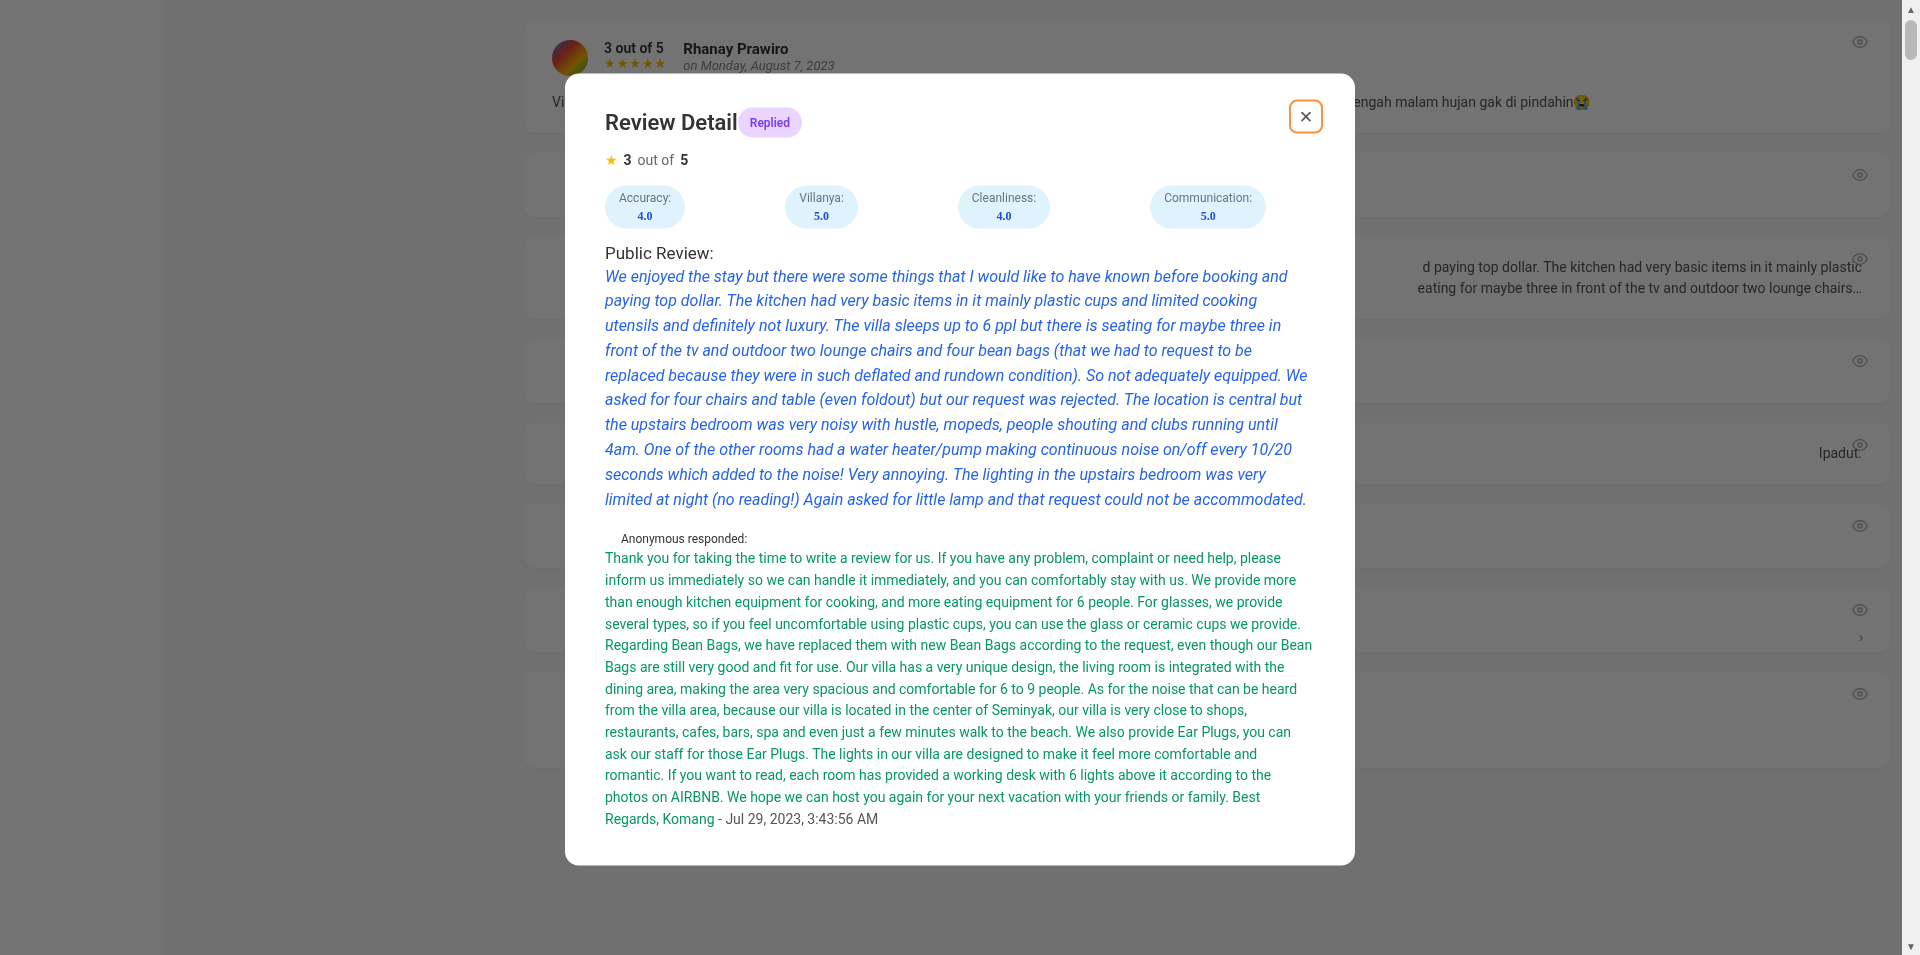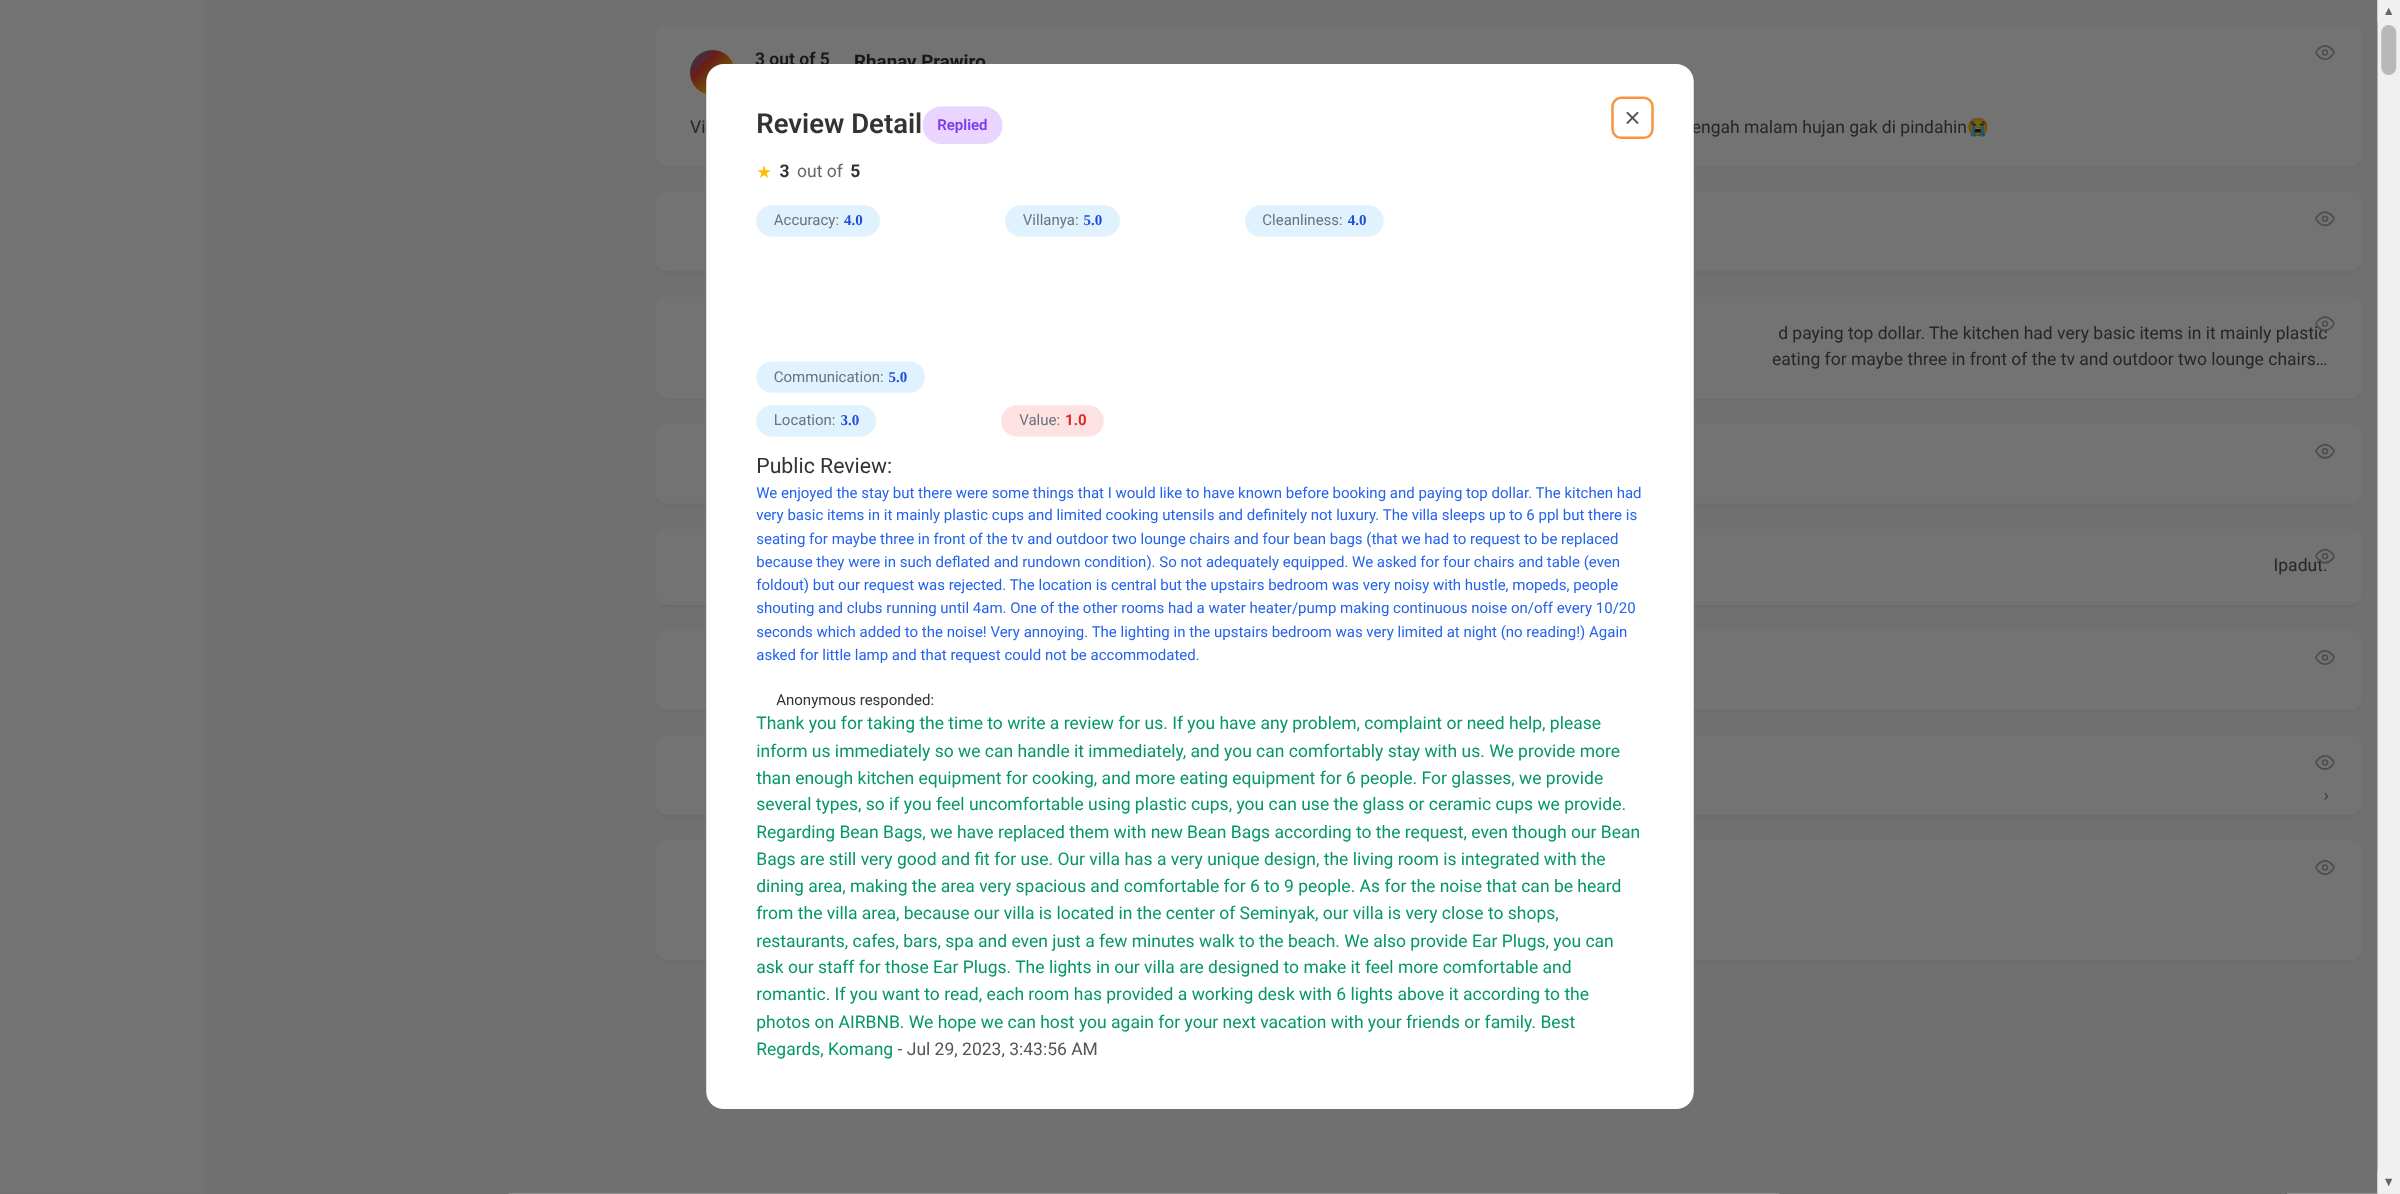--- a/index.html
+++ b/index.html
@@ -99,30 +99,30 @@
       font-size:18px; color:#555;
     }
     .rating-row { display:flex; align-items:center; gap:6px; margin-bottom:18px; }
     .star-icon { color:#fbbc05; font-size:14px; }
     .rating-num { font-weight:700; color:#333; font-size:14px;}
     .rating-text { color:#666; font-size:14px; }
     .badges-row { display:flex; gap: 100px; margin-bottom: 10px; flex-wrap:wrap;}
     .badges-row.second { gap: 100px; }
     .score-badge {
       padding: 5px 14px; border-radius:999px; font-size:12px;
-      display:inline-flex; align-items:center; gap:4px;
+      display:inline-flex; align-items:center; gap:4px;flex-direction:column;
     }
     .score-badge .label { color:#6b7280; }
     .score-badge .val { font-weight:700; }
     .badge-blue { background:#e0f2fe; }
     .badge-blue .val { color:#1d4ed8;font-family:Liberation Serif, serif; }
     .badge-red { background:#fee2e2; }
     .badge-red .val { color:#dc2626; }
     .public-label { color:#333; font-size:17px; margin-top:14px; }
-    .review-body { color:#2563eb; font-size:12px; line-height:1.55; margin-top:2px; }
+    .review-body { color:#2563eb; font-size:16px; line-height:1.55; margin-top:2px;font-style:italic; }
     .responded-label { color:#333; font-size:12px; margin-top:20px;margin-left:16px;}
     .response-body { color:#059669; font-size:14px; line-height:1.55; margin-top:2px;}
     .response-date { color:#555; }
   </style>
 </head>
 <body>
 
 <div class="background">
   <div class="bg-main">
     <div class="bg-sidebar"></div>
@@ -260,30 +260,20 @@
       </span>
       <span class="score-badge badge-blue">
         <span class="label">Cleanliness:</span>
         <span class="val"> 4.0</span>
       </span>
       <span class="score-badge badge-blue">
         <span class="label">Communication:</span>
         <span class="val"> 5.0</span>
       </span>
     </div>
-  <div class="badges-row second" id="scores-row-2">
-      <span class="score-badge badge-blue">
-        <span class="label">Location:</span>
-        <span class="val"> 3.0</span>
-      </span>
-      <span class="score-badge badge-red">
-        <span class="label">Value:</span>
-        <span class="val"> 1.0</span>
-      </span>
-    </div>
 
   <div class="public-label">Public Review:</div>
   <div class="review-body">We enjoyed the stay but there were some things that I would like to have known before booking and paying top dollar. The kitchen had very basic items in it mainly plastic cups and limited cooking utensils and definitely not luxury. The villa sleeps up to 6 ppl but there is seating for maybe three in front of the tv and outdoor two lounge chairs and four bean bags (that we had to request to be replaced because they were in such deflated and rundown condition). So not adequately equipped. We asked for four chairs and table (even foldout) but our request was rejected. The location is central but the upstairs bedroom was very noisy with hustle, mopeds, people shouting and clubs running until 4am. One of the other rooms had a water heater/pump making continuous noise on/off every 10/20 seconds which added to the noise! Very annoying. The lighting in the upstairs bedroom was very limited at night (no reading!) Again asked for little lamp and that request could not be accommodated.</div>
 
   <div class="responded-label">Anonymous responded:</div>
   <div class="response-body">
     <span>Thank you for taking the time to write a review for us. If you have any problem, complaint or need help, please inform us immediately so we can handle it immediately, and you can comfortably stay with us. We provide more than enough kitchen equipment for cooking, and more eating equipment for 6 people. For glasses, we provide several types, so if you feel uncomfortable using plastic cups, you can use the glass or ceramic cups we provide. Regarding Bean Bags, we have replaced them with new Bean Bags according to the request, even though our Bean Bags are still very good and fit for use. Our villa has a very unique design, the living room is integrated with the dining area, making the area very spacious and comfortable for 6 to 9 people. As for the noise that can be heard from the villa area, because our villa is located in the center of Seminyak, our villa is very close to shops, restaurants, cafes, bars, spa and even just a few minutes walk to the beach. We also provide Ear Plugs, you can ask our staff for those Ear Plugs. The lights in our villa are designed to make it feel more comfortable and romantic. If you want to read, each room has provided a working desk with 6 lights above it according to the photos on AIRBNB. We hope we can host you again for your next vacation with your friends or family. Best Regards, Komang</span><span class="response-date"> - Jul 29, 2023, 3:43:56 AM</span>
   </div>
 </div>
 

